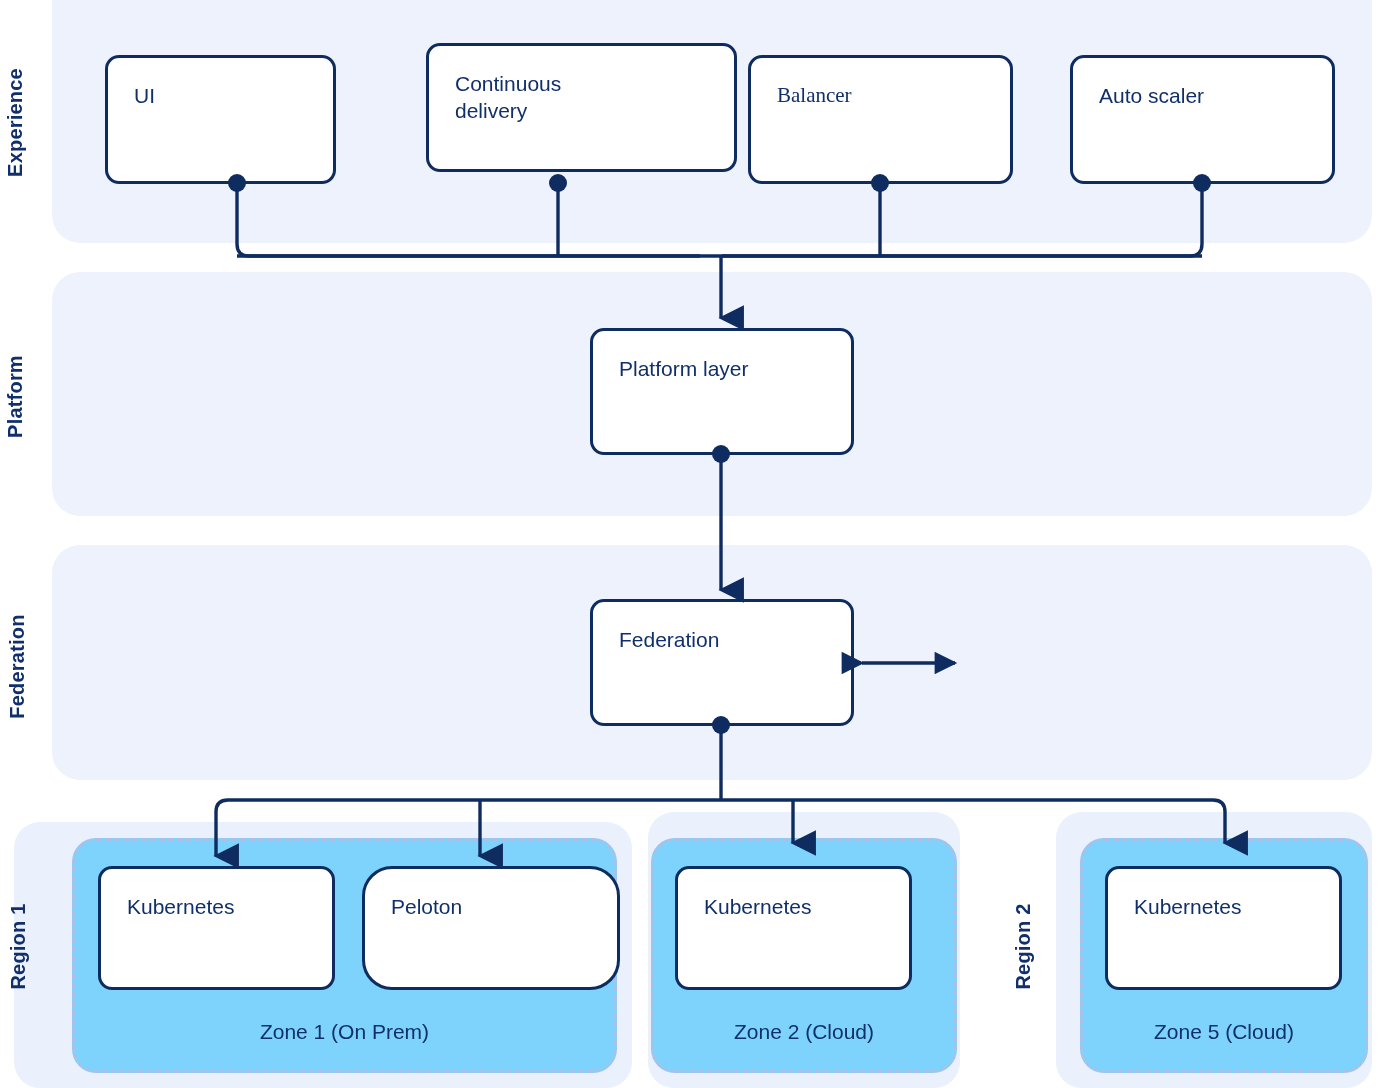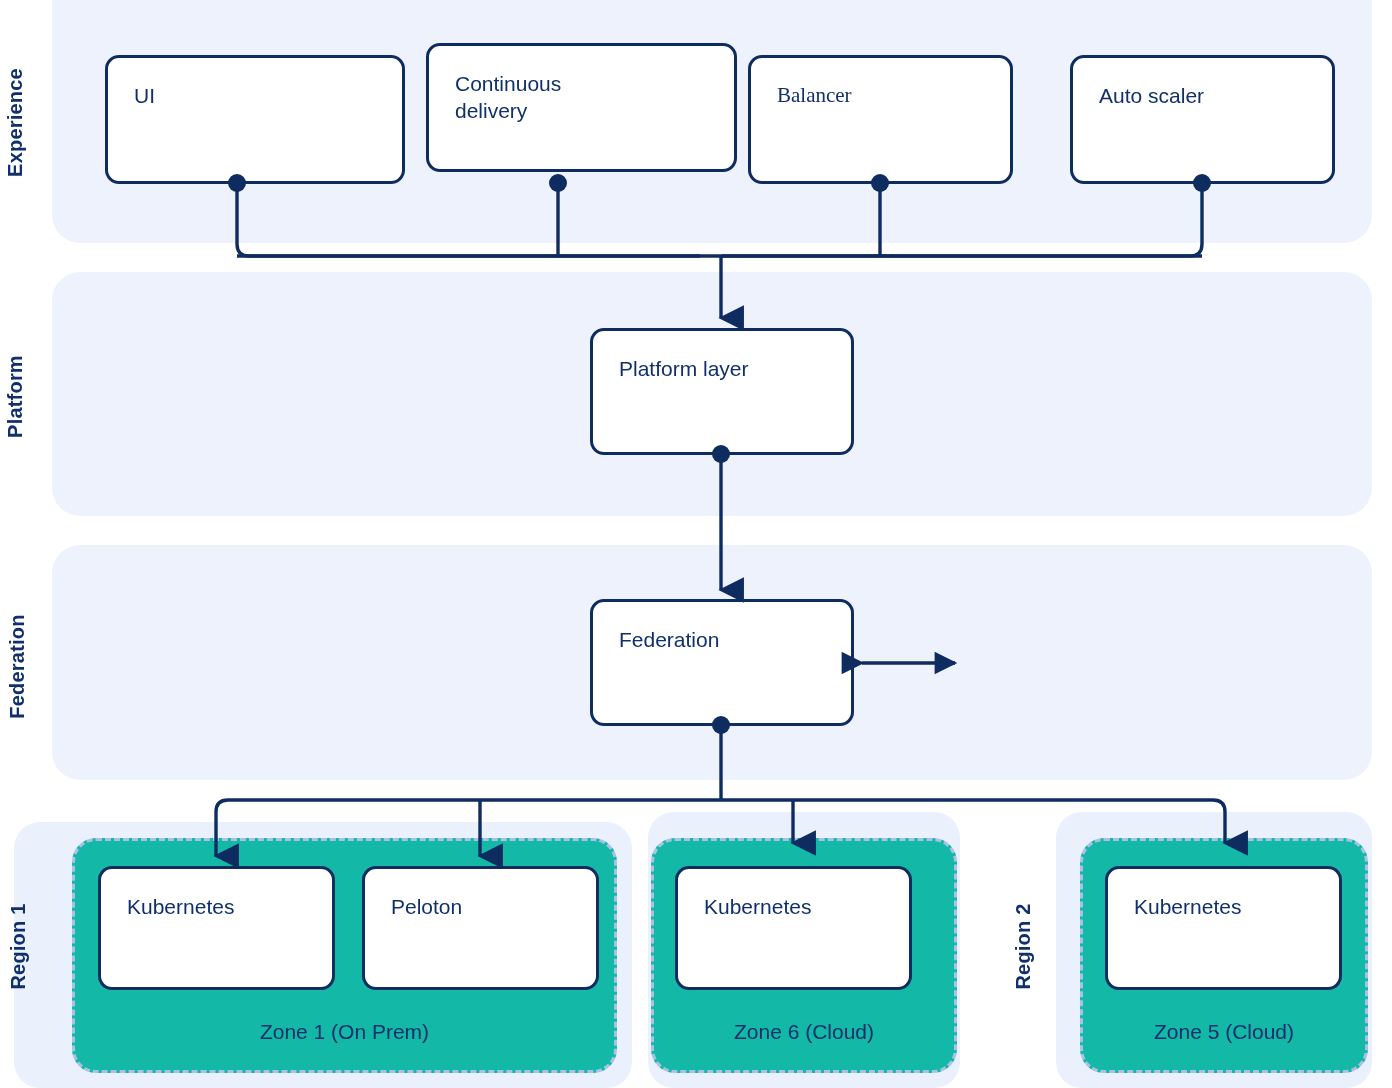--- a/index.html
+++ b/index.html
@@ -62,21 +62,21 @@
   
   .region {
     position: absolute;
     background: #eaf0fc;
     border-radius: 26px;
     box-sizing: border-box;
   }
   
   .zone {
     position: absolute;
-    background: #14b8a6;
+    background: #7dd3fc;
     border: 3px dashed #a9c0e8;
     border-radius: 24px;
     box-sizing: border-box;
   }
   .zone-label {
     position: absolute;
     left: 0;
     right: 0;
     bottom: 26px;
     text-align: center;
@@ -109,21 +109,21 @@
 <div id="canvas">
 
   <div class="band" style="left:52px; top:0px; width:1320px; height:243px; border-top-left-radius:0; border-top-right-radius:0;"></div>
   <div class="band" style="left:52px; top:272px; width:1320px; height:244px;"></div>
   <div class="band" style="left:52px; top:545px; width:1320px; height:235px;"></div>
 
   <div class="row-label" style="left:-50px; top:111px; width:130px;">Experience</div>
   <div class="row-label" style="left:-40px; top:385px; width:110px;">Platform</div>
   <div class="row-label" style="left:-48px; top:655px; width:130px;">Federation</div>
 
-  <div class="node" style="left:105px; top:55px; width:300px; height:129px;">
+  <div class="node" style="left:105px; top:55px; width:231px; height:129px;">
     <div class="node-label">UI</div>
   </div>
 
   <div class="node" style="left:426px; top:43px; width:311px; height:129px;">
     <div class="node-label">Continuous
 delivery</div>
   </div>
 
   <div class="node" style="left:748px; top:55px; width:265px; height:129px;font-family:Liberation Serif, serif;">
     <div class="node-label">Balancer</div>
@@ -151,26 +151,26 @@
   <div class="row-label" style="left:-37px; top:935px; width:110px;">Region 1</div>
 
   <div class="row-label" style="left:968px; top:935px; width:110px;">Region 2</div>
 
   <div class="zone" style="left:72px; top:838px; width:545px; height:235px;">
     <div class="zone-label">Zone 1 (On Prem)</div>
   </div>
   <div class="node" style="left:98px; top:866px; width:237px; height:124px;">
     <div class="node-label">Kubernetes</div>
   </div>
-  <div class="node" style="left:362px; top:866px; width:237px; height:124px;">
+  <div class="node" style="left:362px; top:866px; width:258px; height:124px;border-radius:30px;">
     <div class="node-label">Peloton</div>
   </div>
 
   <div class="zone" style="left:651px; top:838px; width:306px; height:235px;">
-    <div class="zone-label">Zone 6 (Cloud)</div>
+    <div class="zone-label">Zone 2 (Cloud)</div>
   </div>
   <div class="node" style="left:675px; top:866px; width:237px; height:124px;">
     <div class="node-label">Kubernetes</div>
   </div>
 
   <div class="zone" style="left:1080px; top:838px; width:288px; height:235px;">
     <div class="zone-label">Zone 5 (Cloud)</div>
   </div>
   <div class="node" style="left:1105px; top:866px; width:237px; height:124px;">
     <div class="node-label">Kubernetes</div>

